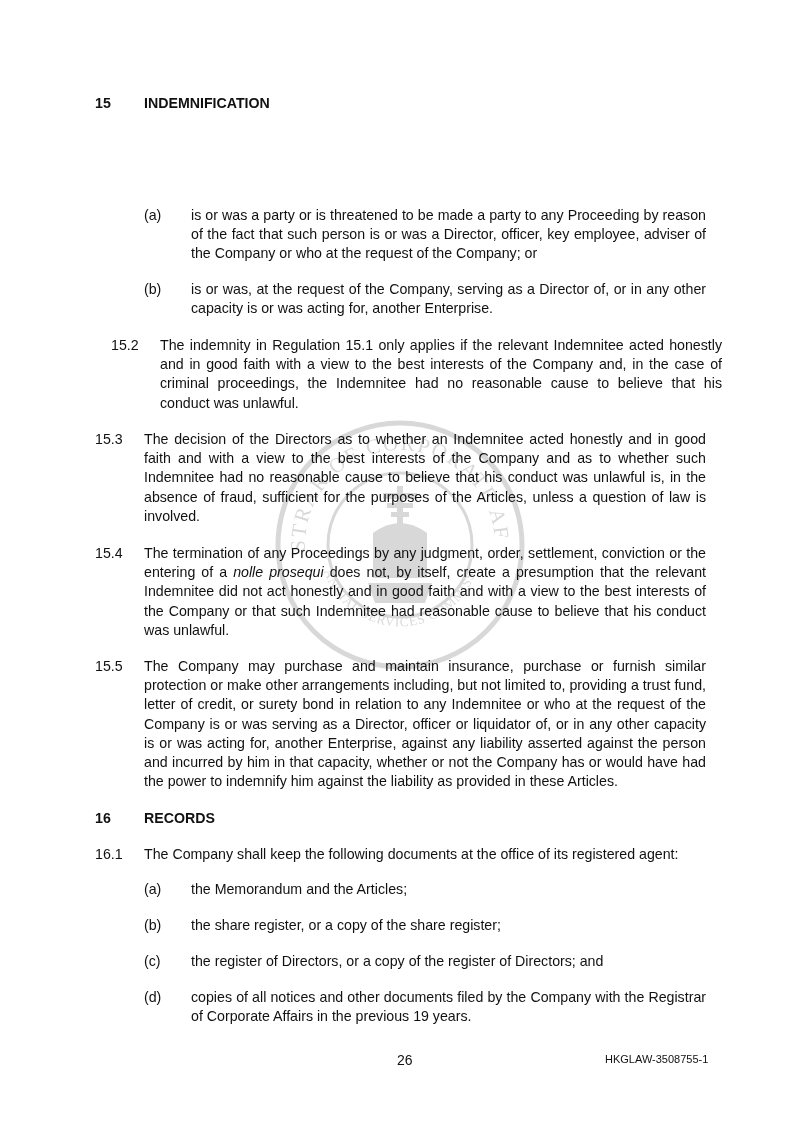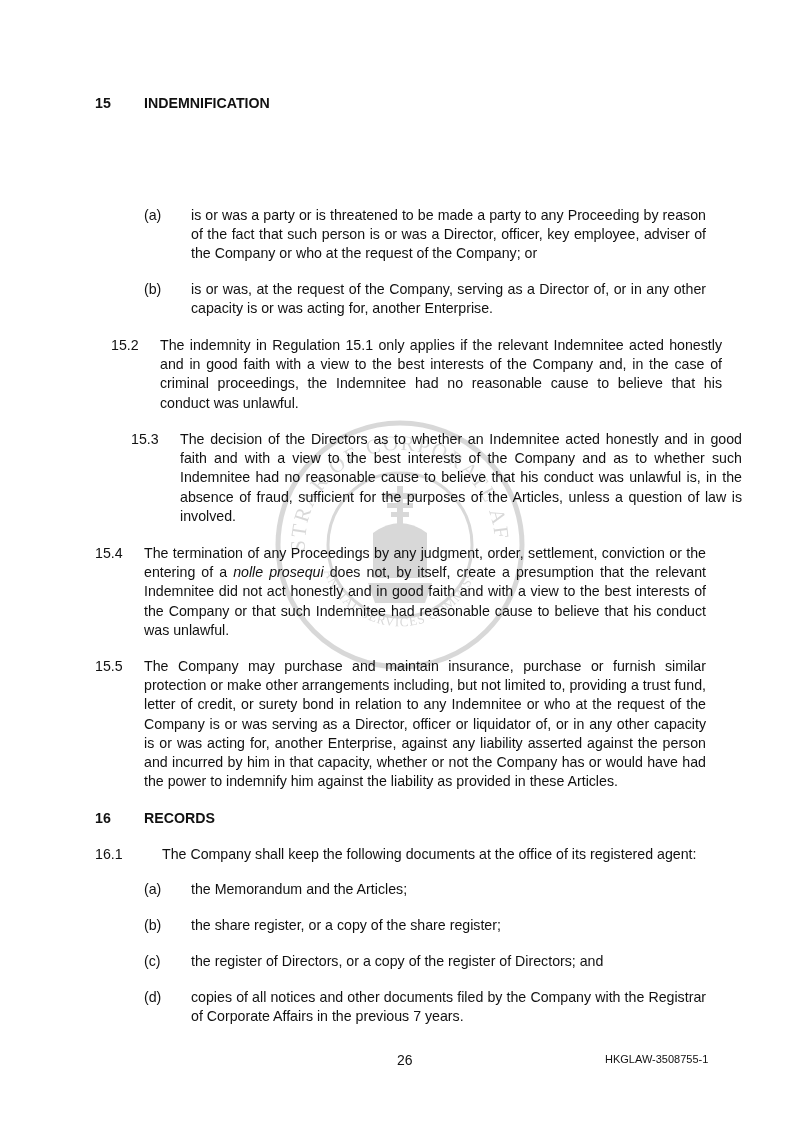--- a/index.html
+++ b/index.html
@@ -59,56 +59,56 @@
   <div class="sub" style="top:280px;">
     <span class="lbl">(b)</span>
     <span class="txt">is or was, at the request of the Company, serving as a Director of, or in any other capacity is or was acting for, another Enterprise.</span>
   </div>
 
   <div class="para" style="top:336px;margin-left:16px;">
     <span class="num">15.2</span>
     <span class="txt">The indemnity in Regulation 15.1 only applies if the relevant Indemnitee acted honestly and in good faith with a view to the best interests of the Company and, in the case of criminal proceedings, the Indemnitee had no reasonable cause to believe that his conduct was unlawful.</span>
   </div>
 
-  <div class="para" style="top:430px;margin-left:36px;">
+  <div class="para" style="top:430px;">
     <span class="num">15.3</span>
     <span class="txt">The decision of the Directors as to whether an Indemnitee acted honestly and in good faith and with a view to the best interests of the Company and as to whether such Indemnitee had no reasonable cause to believe that his conduct was unlawful is, in the absence of fraud, sufficient for the purposes of the Articles, unless a question of law is involved.</span>
   </div>
 
   <div class="para" style="top:544px;">
     <span class="num">15.4</span>
     <span class="txt"><span>The termination of any Proceedings by any judgment, order, settlement, conviction or the entering of a </span><em>nolle prosequi</em><span> does not, by itself, create a presumption that the relevant Indemnitee did not act honestly and in good faith and with a view to the best interests of the Company or that such Indemnitee had reasonable cause to believe that his conduct was unlawful.</span></span>
   </div>
 
   <div class="para" style="top:657px;">
     <span class="num">15.5</span>
     <span class="txt">The Company may purchase and maintain insurance, purchase or furnish similar protection or make other arrangements including, but not limited to, providing a trust fund, letter of credit, or surety bond in relation to any Indemnitee or who at the request of the Company is or was serving as a Director, officer or liquidator of, or in any other capacity is or was acting for, another Enterprise, against any liability asserted against the person and incurred by him in that capacity, whether or not the Company has or would have had the power to indemnify him against the liability as provided in these Articles.</span>
   </div>
 
   <div class="heading" style="top:810px;">
     <span class="num">16</span>
     <span>RECORDS</span>
   </div>
 
-  <div class="para" style="top:845px;gap:18px;">
+  <div class="para" style="top:845px;">
     <span class="num">16.1</span>
     <span class="txt" style="text-align:left;">The Company shall keep the following documents at the office of its registered agent:</span>
   </div>
   <div class="sub" style="top:880px;">
     <span class="lbl">(a)</span>
     <span class="txt">the Memorandum and the Articles;</span>
   </div>
   <div class="sub" style="top:916px;">
     <span class="lbl">(b)</span>
     <span class="txt">the share register, or a copy of the share register;</span>
   </div>
   <div class="sub" style="top:952px;">
     <span class="lbl">(c)</span>
     <span class="txt">the register of Directors, or a copy of the register of Directors; and</span>
   </div>
   <div class="sub" style="top:988px;">
     <span class="lbl">(d)</span>
-    <span class="txt">copies of all notices and other documents filed by the Company with the Registrar of Corporate Affairs in the previous 7 years.</span>
+    <span class="txt">copies of all notices and other documents filed by the Company with the Registrar of Corporate Affairs in the previous 19 years.</span>
   </div>
 
   <div class="footer-page">26</div>
   <div class="footer-ref">HKGLAW-3508755-1</div>
 </div>
 
 </body></html>

